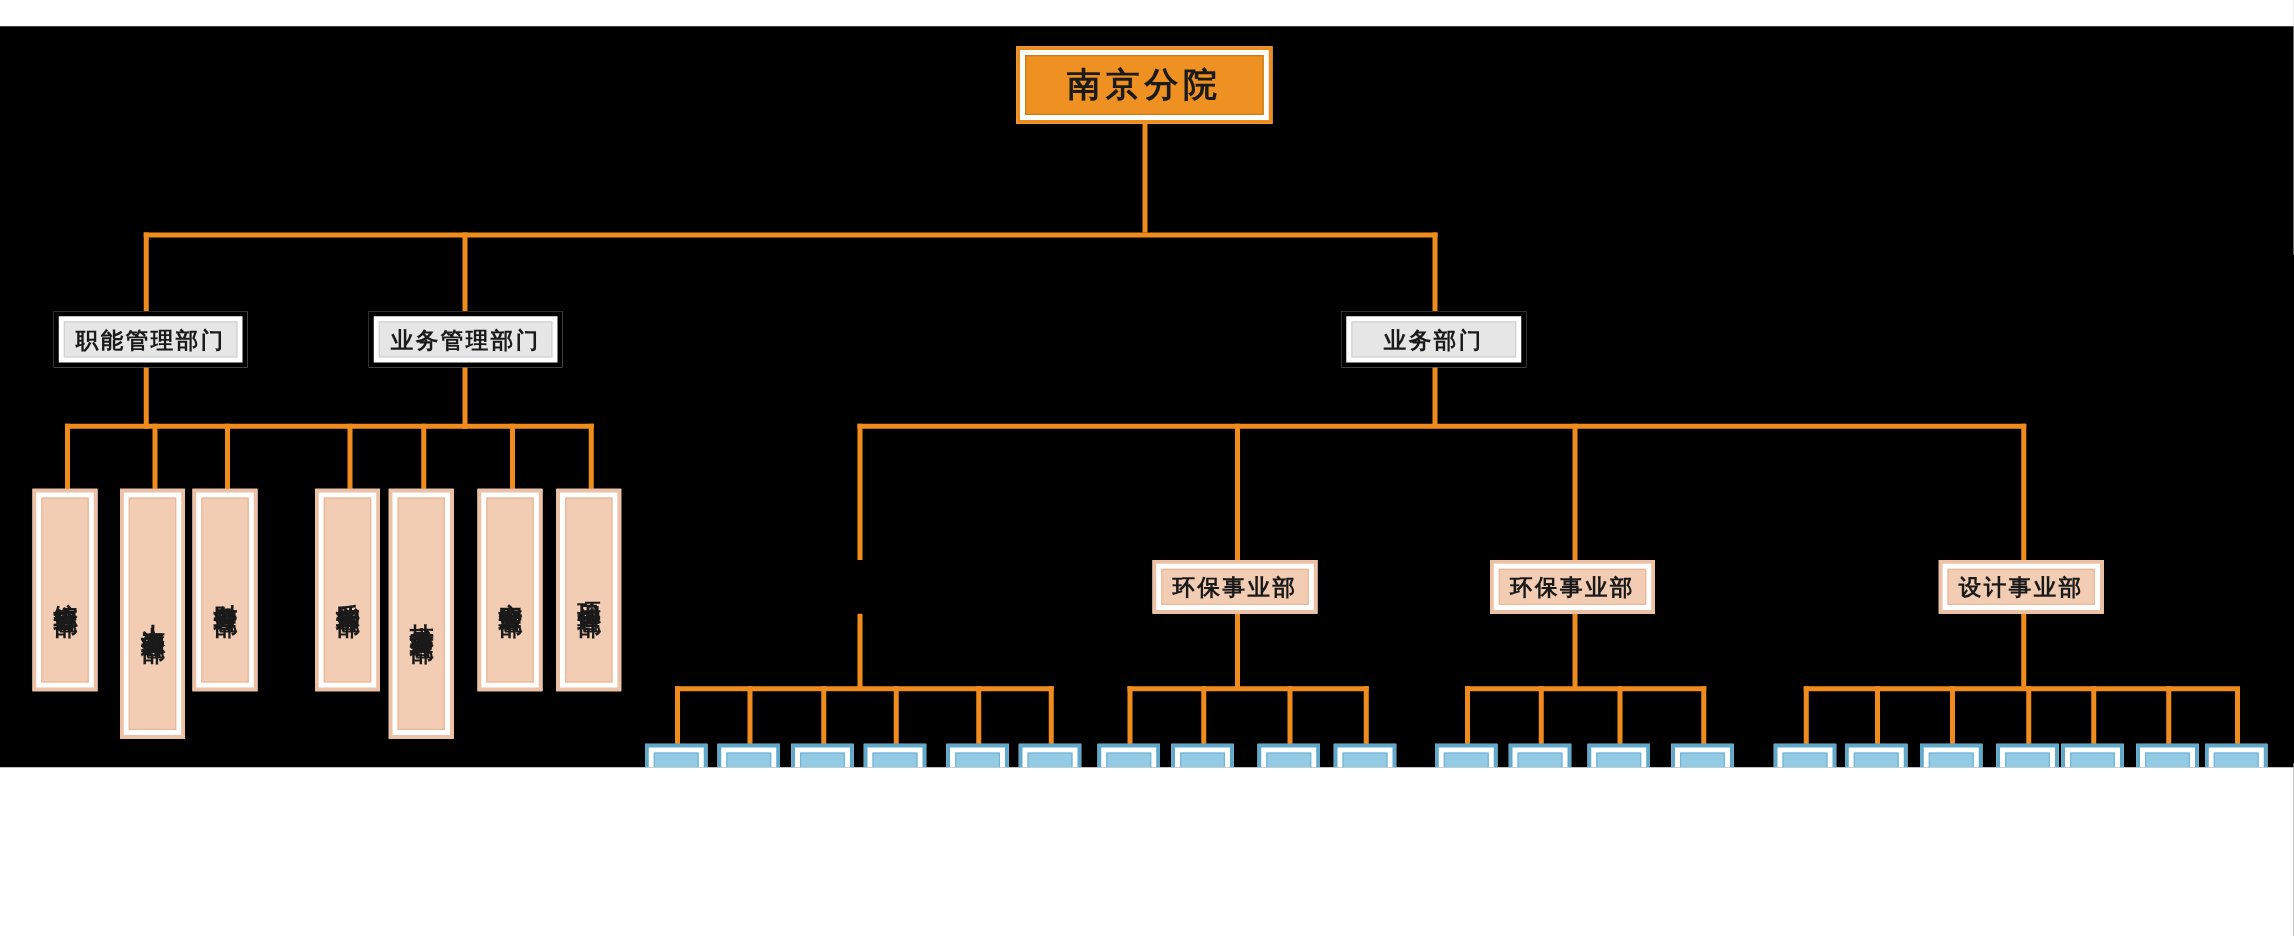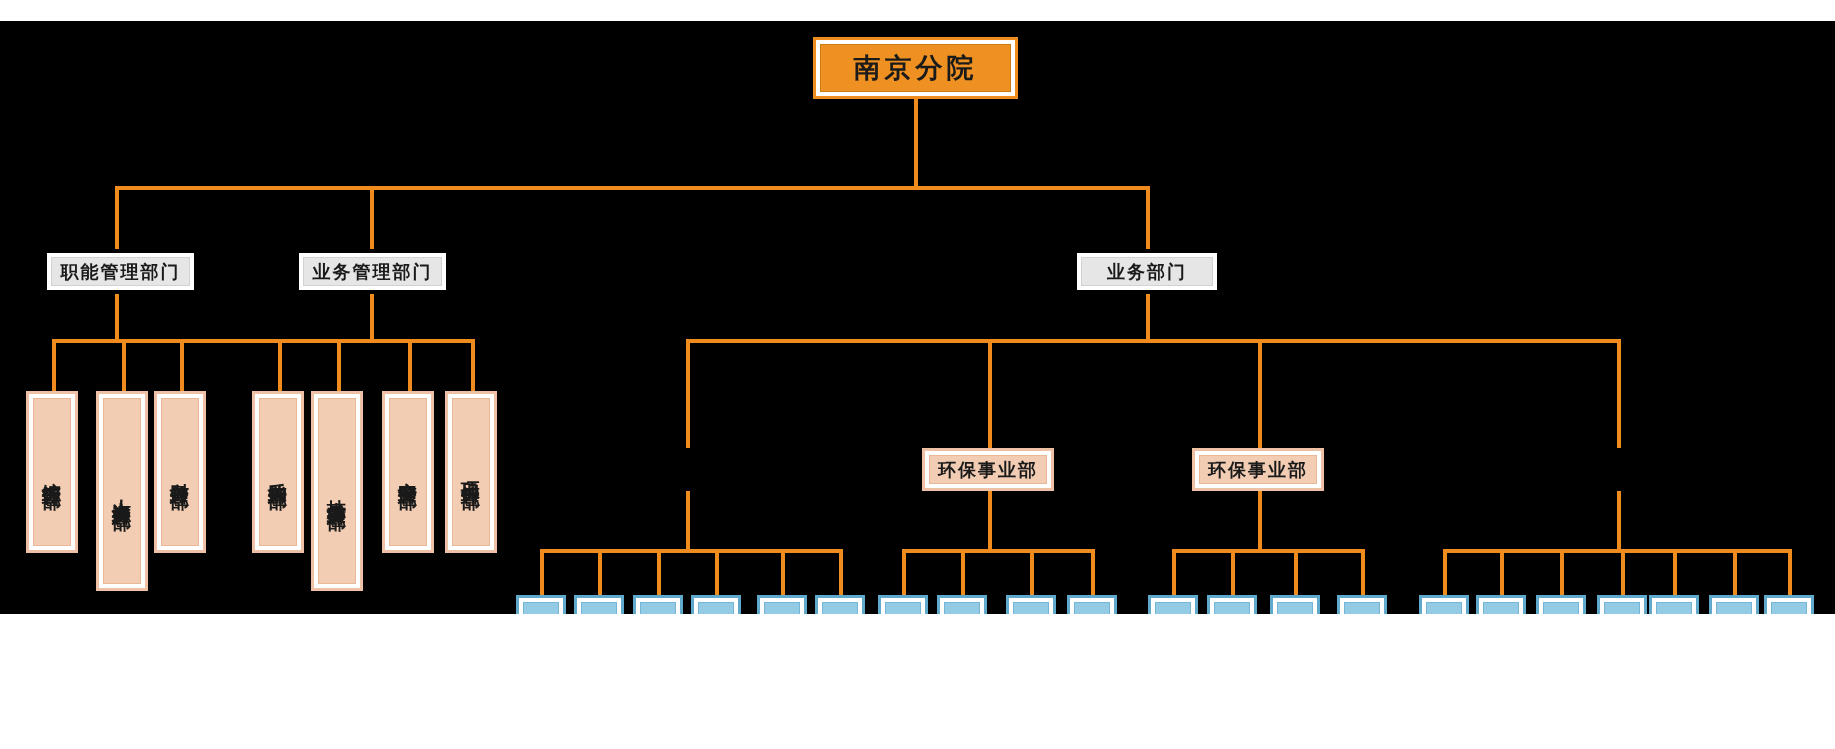--- a/index.html
+++ b/index.html
@@ -220,20 +220,23 @@
   <div class="node peach-v" style="left:445px; top:370px; width:52px; height:162px;">
     <div class="inner">项目管理部</div>
   </div>
 
   <div class="node peach-h" style="left:922px; top:427px; width:132px; height:43px;">
     <div class="inner">环保事业部</div>
   </div>
   <div class="node peach-h" style="left:1192px; top:427px; width:132px; height:43px;">
     <div class="inner">环保事业部</div>
   </div>
+  <div class="node peach-h" style="left:1551px; top:427px; width:132px; height:43px;">
+    <div class="inner">设计事业部</div>
+  </div>
 
   <div class="node blue-v" style="left:516px; top:574px; width:50px; height:155px;">
     <div class="inner">市场部</div>
   </div>
   <div class="node blue-v" style="left:574px; top:574px; width:50px; height:155px;">
     <div class="inner">设计一部</div>
   </div>
   <div class="node blue-v" style="left:633px; top:574px; width:50px; height:155px;">
     <div class="inner">设计二部</div>
   </div>

